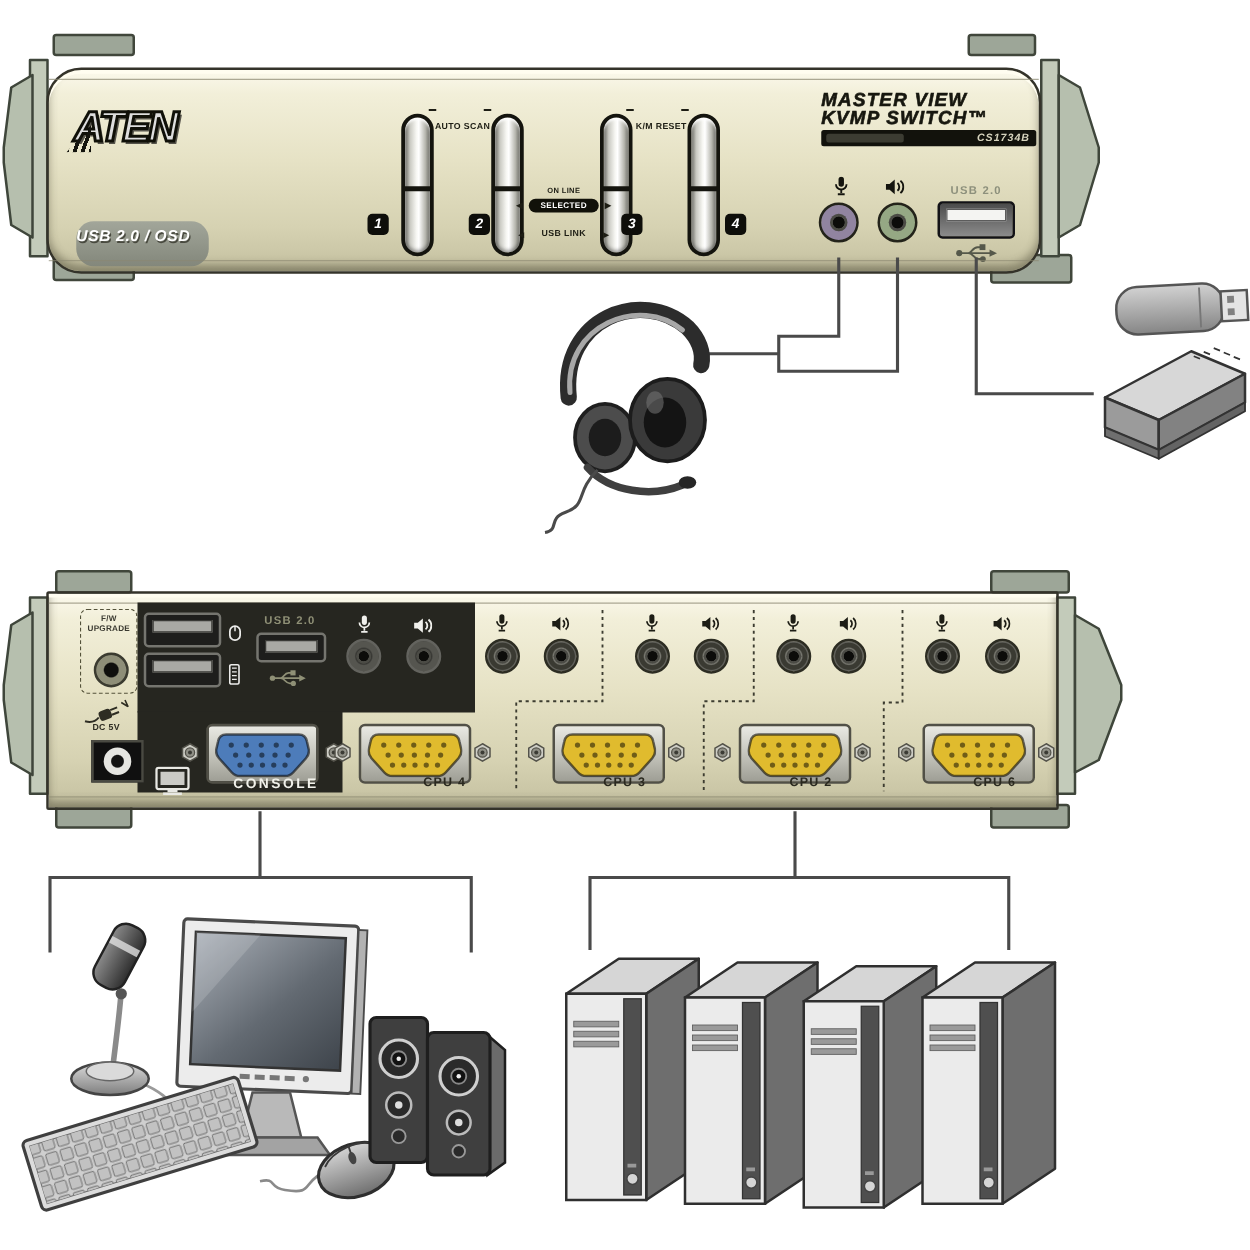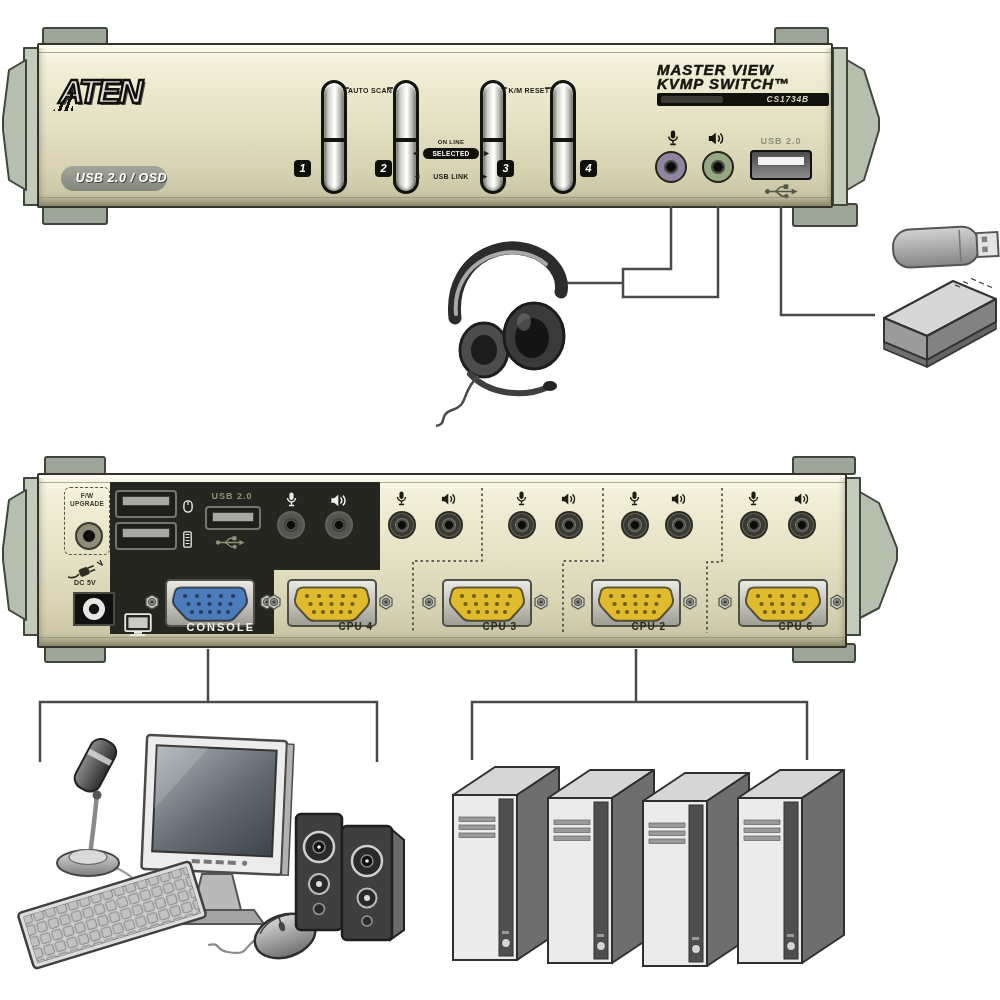--- a/index.html
+++ b/index.html
@@ -5,32 +5,32 @@
   html,body{margin:0;padding:0;background:#fff;}
   #stage{position:relative;width:1000px;height:1000px;background:#ffffff;overflow:hidden;
          font-family:"Liberation Sans","DejaVu Sans",sans-serif;}
   svg.layer{position:absolute;left:0;top:0;pointer-events:none;}
   
   .case{position:absolute;border:2px solid #34332a;border-radius:2px;
         background:linear-gradient(180deg,#fbf9ec 0%,#f2efd9 12%,#e6e2c5 45%,#d6d2b2 78%,#c4c0a0 100%);
         box-shadow:inset 0 3px 0 #fffdf0, inset 0 -5px 7px rgba(60,58,40,.45);}
   .case::before{content:"";position:absolute;left:0;right:0;top:7px;height:1px;background:#8a8770;opacity:.7;}
   .case::after{content:"";position:absolute;left:0;right:0;bottom:8px;height:1px;background:#8a8770;opacity:.6;}
-  #front-case{left:37px;top:43px;width:792px;height:161px;}
+  #front-case{left:37px;top:54px;width:792px;height:161px;border-radius:28px;}
   #rear-case{left:37px;top:473px;width:806px;height:171px;}
   
   .aten{position:absolute;left:20px;top:26px;width:120px;height:44px;
         font-style:italic;font-weight:900;font-size:34px;line-height:40px;letter-spacing:-2px;
         color:#dedede;-webkit-text-stroke:2.4px #101008;text-shadow:2px 2px 0 #55534a;}
   .aten::before{content:"";position:absolute;left:-6px;top:18px;width:20px;height:22px;
         background:repeating-linear-gradient(110deg,#14140e 0 3px,transparent 3px 6px);
         clip-path:polygon(0 100%,100% 0,100% 100%);}
-  .badge{position:absolute;left:22px;top:121px;width:106px;height:25px;border-radius:14px;
+  .badge{position:absolute;left:22px;top:121px;width:106px;height:36px;border-radius:14px;
         background:linear-gradient(180deg,#a2a69a 0%,#83877b 100%);
-        color:#fff;font-style:italic;font-weight:bold;font-size:12.5px;line-height:25px;text-align:right;
+        color:#fff;font-style:italic;font-weight:bold;font-size:12.5px;line-height:25px;text-align:left;
         text-shadow:1px 1px 0 rgba(40,40,30,.7);letter-spacing:.5px;}
   .pushbtn{position:absolute;top:35px;width:26px;height:114px;box-sizing:border-box;
         border:3px solid #14140e;border-radius:13px;
         background:linear-gradient(90deg,#6e6e66 0%,#c9c9c2 20%,#f6f6f2 45%,#ffffff 55%,#b5b5ad 82%,#6f6f67 100%);
         box-shadow:inset 0 2px 2px rgba(255,255,255,.9), inset 0 -2px 3px rgba(0,0,0,.35);}
   .pushbtn::after{content:"";position:absolute;left:-2px;right:-2px;top:51%;height:4px;background:#14140e;}
   .numbadge{position:absolute;top:115px;width:17px;height:17px;background:#0e0e0a;border-radius:4px;
         color:#fff;font-weight:bold;font-style:italic;font-size:11px;line-height:17px;text-align:center;}
   .tinylabel{position:absolute;font-weight:bold;font-size:7px;color:#1d1d14;letter-spacing:.3px;
         white-space:nowrap;text-align:center;}
@@ -39,21 +39,21 @@
   .sel-pill{flex:1;height:11px;background:#111109;border-radius:6px;color:#fff;
         font-weight:bold;font-size:6.5px;line-height:11px;text-align:center;letter-spacing:.3px;}
   .link-row{position:absolute;left:374px;top:127px;width:76px;display:flex;align-items:center;justify-content:space-between;}
   .link-row .arr{font-size:8px;color:#1d1d14;}
   .link-row .lbl{font-weight:bold;font-size:7px;color:#1d1d14;letter-spacing:.3px;}
   .mview{position:absolute;left:618px;top:18px;width:172px;}
   .mv1,.mv2{font-style:italic;font-weight:900;font-size:15px;line-height:14px;color:#17170f;
         letter-spacing:1px;white-space:nowrap;-webkit-text-stroke:.5px #17170f;}
   .modelbar{position:relative;margin-top:2px;height:13px;background:#12120c;border-radius:2px;
         color:#d6d3bd;font-style:italic;font-weight:bold;font-size:8.5px;line-height:13px;
-        text-align:right;padding-right:20px;letter-spacing:.8px;box-sizing:border-box;}
+        text-align:right;padding-right:5px;letter-spacing:.8px;box-sizing:border-box;}
   .modelbar::before{content:"";position:absolute;left:4px;top:3px;width:62px;height:7px;background:#3c3c32;border-radius:2px;}
   
   .jack{position:absolute;width:32px;height:32px;box-sizing:border-box;border:2px solid #23231a;border-radius:50%;}
   .jack .hole{position:absolute;left:50%;top:50%;width:14px;height:14px;margin:-7px 0 0 -7px;border-radius:50%;
         background:radial-gradient(circle,#0c0c0a 0 45%,#4b4b45 50% 70%,#23231c 75%);}
   .jack.mic{background:radial-gradient(circle,#6a6174 0 30%,#9184a0 35% 82%,#5c5466 88%);}
   .jack.spk{background:radial-gradient(circle,#6d7a60 0 30%,#95a884 35% 82%,#5d6a50 88%);}
   .jack.dark{border-color:#63635e;background:radial-gradient(circle,#3a3a36 0 38%,#55554f 44% 80%,#2b2b27 86%);}
   .jack.beige{border-color:#2c2c22;background:radial-gradient(circle,#77776f 0 38%,#3a3a32 44% 62%,#60605a 66% 84%,#2e2e26 88%);}
   .jack.small{width:28px;height:28px;}

